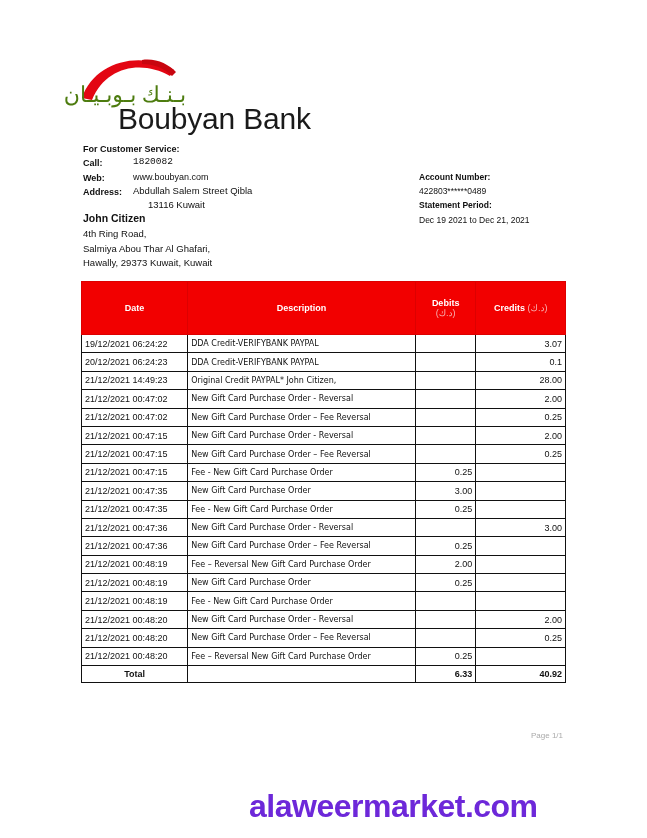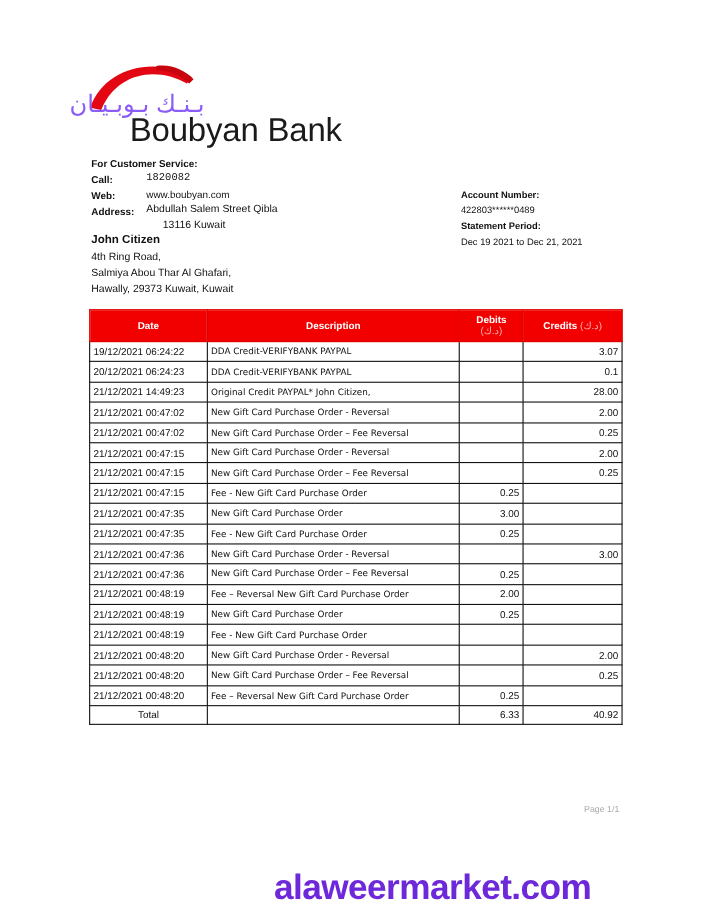--- a/index.html
+++ b/index.html
@@ -1,36 +1,36 @@
 <!DOCTYPE html>
 <html><head>
 <meta charset="utf-8">
 <style>
   html, body { margin:0; padding:0; background:#ffffff; }
   body { width:647px; height:838px; position:relative; overflow:hidden; font-family:"Liberation Sans", sans-serif; color:#111; }
   .logo { position:absolute; left:80px; top:52px; width:190px; height:80px; }
   .logo svg { position:absolute; left:0; top:0; }
-  .logo-ar { position:absolute; left:36px; top:84px; font-family:Liberation Sans, sans-serif; font-size:22px; color:#8b5cf6; letter-spacing:1px; direction:rtl; width:150px; text-align:right; line-height:22px; }
+  .logo-ar { position:absolute; left:36px; top:84px; font-family:Liberation Serif, serif; font-size:22px; color:#4d7c0f; letter-spacing:1px; direction:rtl; width:150px; text-align:right; line-height:22px; }
   .logo-en { position:absolute; left:118px; top:106px; font-size:30px; color:#1a1a1a; line-height:26px; letter-spacing:-0.2px; }
   .cs { position:absolute; left:83px; font-size:9px; line-height:14px; }
   .lbl { font-weight:bold; }
   .val { position:absolute; left:133px; font-size:9.5px; line-height:14px; }
   .cust-name { position:absolute; left:83px; top:212px; font-size:10.5px; font-weight:bold; }
   .addr { position:absolute; left:83px; font-size:9.5px; line-height:14px; }
   .acct { position:absolute; left:419px; font-size:8.5px; line-height:14px; }
   table.stmt { position:absolute; left:81px; top:281px; width:485px; border-collapse:collapse; font-size:8.6px; }
-  table.stmt th { background:#f20000; color:#fff; font-weight:bold; height:17px; padding:4px; border:1px solid #d00; font-size:9px; }
+  table.stmt th { background:#f20000; color:#fff; font-weight:bold; height:17px; padding:16px; border:1px solid #d00; font-size:9px; }
   table.stmt th .cur { color:#f7b3b3; font-weight:normal; }
   table.stmt td { border:1px solid #111; height:17.4px; padding:0 3px; vertical-align:middle; }
   td.c-date { width:100px; font-size:9px; }
   td.c-desc { width:223px; font-family:"DejaVu Sans", sans-serif; font-size:8px; vertical-align:bottom; padding-bottom:1px; }
   td.c-deb, td.c-cre { text-align:right; font-size:9px; }
   td.c-deb { width:51px; vertical-align:bottom; }
   td.c-cre { width:83px; vertical-align:top; }
-  tr.total td { font-weight:normal; height:16px; }
+  tr.total td { font-weight:bold; height:16px; }
   tr.total td.c-date { text-align:center; }
   .page { position:absolute; left:531px; top:731px; font-size:8px; color:#aaa; }
   .watermark { position:absolute; left:249px; top:783px; font-size:32px; font-weight:bold; color:#6d28d9; letter-spacing:-0.5px; line-height:46px; }
 </style>
 </head>
 <body>
 
 <div class="logo">
   <svg width="110" height="60" viewBox="0 0 110 60">
     <path d="M2 46 C 14 10, 60 -2, 94 18 L 90 24 C 62 8, 26 14, 12 48 Z" fill="#e30613"></path>

